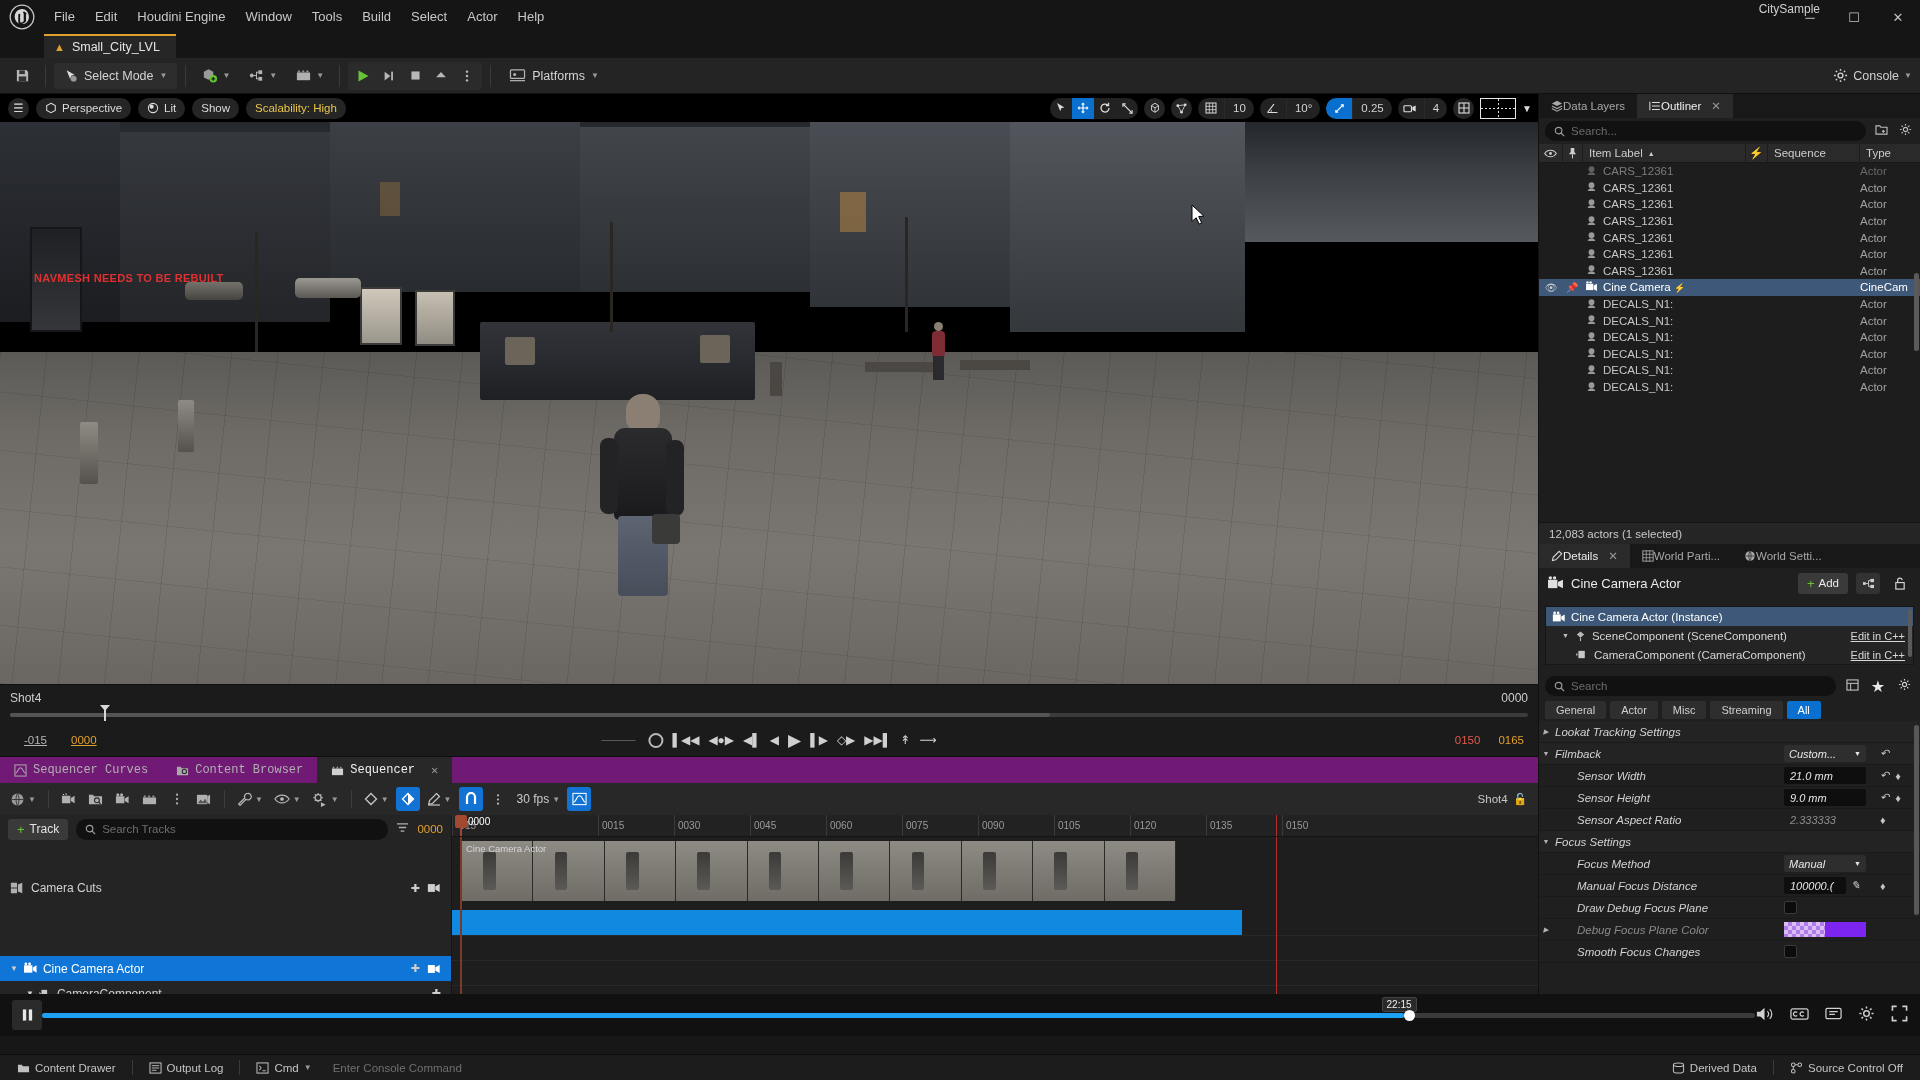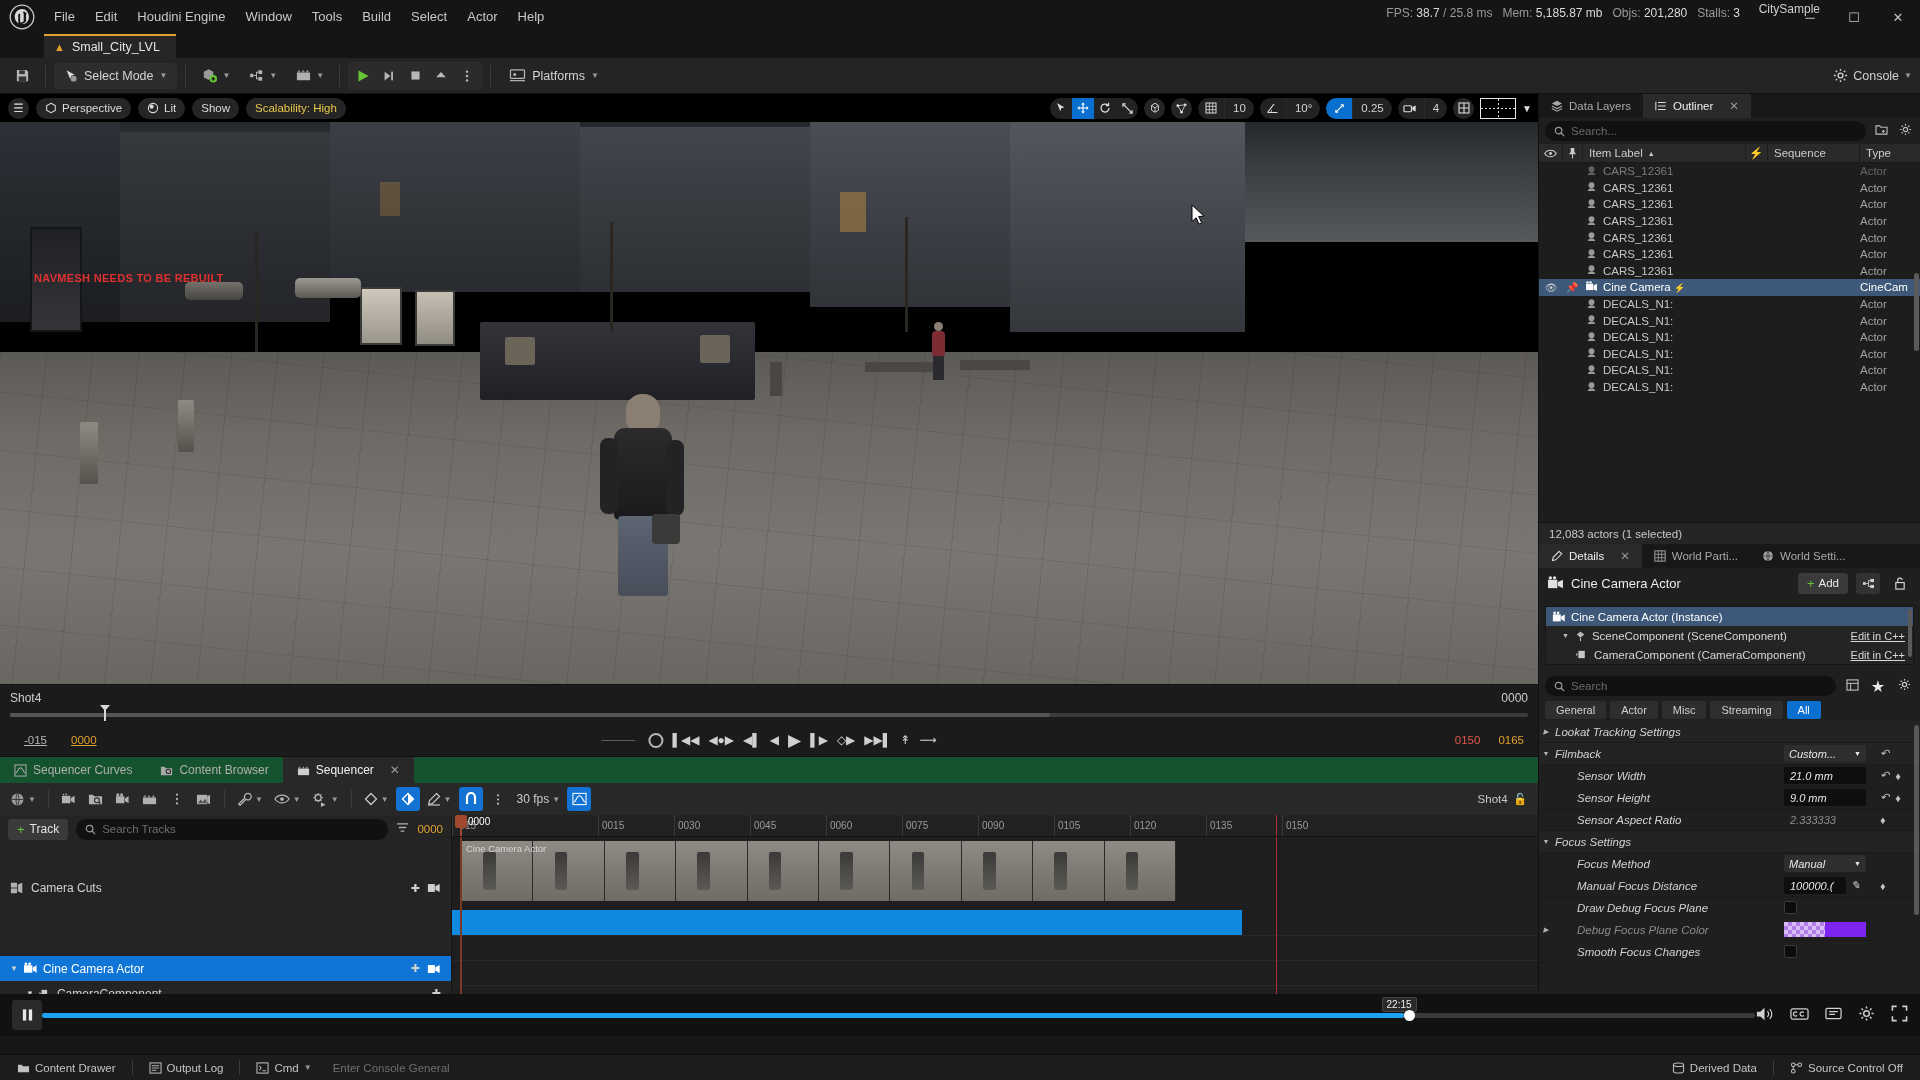--- a/index.html
+++ b/index.html
@@ -93,21 +93,21 @@
   .t-left2 { font-size:11.5px; color:#e0a030; margin-left:24px; text-decoration:underline; }
   .t-center { position:absolute; left:50%; transform:translateX(-50%); display:flex; align-items:center; gap:9px; }
   .t-center .line { width:34px; height:1px; background:#5a5a5a; margin-right:4px; }
   .t-btn { color:#d0d0d0; font-size:12px; display:flex; align-items:center; }
   .rec-dot { width:15px; height:15px; border-radius:50%; border:2px solid #b8b8b8; }
   .t-right { position:absolute; right:14px; display:flex; gap:18px; font-size:11.5px; color:#e05a4a; }
   .t-right .b2 { color:#e0a030; }
 
   
   .seq { flex:1; display:flex; flex-direction:column; background:#202020; min-height:0; border-top:1px solid #101010; }
-  .seq-tabs { height:26px; background:#14532d; display:flex; align-items:flex-end; flex:0 0 26px; }
+  .seq-tabs { height:26px; background:#701a75; display:flex; align-items:flex-end; flex:0 0 26px;font-family:Liberation Mono, monospace; }
   .seq-tab { height:26px; display:flex; align-items:center; gap:6px; padding:0 14px; font-size:12px; color:#b0b0b0; }
   .seq-tab.active { background:#282828; color:#f0f0f0; }
   .seq-tab .x { margin-left:10px; font-size:12px; color:#999; }
   .seq-toolbar { height:32px; background:#282828; display:flex; align-items:center; padding:0 6px; gap:3px; flex:0 0 32px; position:relative; }
   .sq { height:24px; min-width:24px; display:flex; align-items:center; justify-content:center; gap:3px; padding:0 4px;
     border-radius:3px; color:#cacaca; font-size:12px; }
   .sq.on { background:#1273d4; color:#fff; }
   .sq-sep { width:1px; height:18px; background:#3c3c3c; margin:0 5px; }
   .shot4 { position:absolute; right:10px; font-size:11.5px; color:#c8c8c8; display:flex; align-items:center; gap:6px; }
 
@@ -141,21 +141,21 @@
   .filmstrip { position:absolute; height:60px; background:#4a4844; overflow:hidden; display:flex; }
   .fs-cell { flex:1; background:linear-gradient(180deg,#8e8a84,#6f6c66); border-right:1px solid #2a2a28; position:relative; }
   .fs-cell:after { content:''; position:absolute; left:30%; top:18%; width:18%; height:64%;
     background:linear-gradient(180deg,#3c3a38,#5c5a56); border-radius:2px; }
   .fs-label { position:absolute; left:4px; top:2px; font-size:9.5px; color:#d8d8d8; z-index:3; }
   .selbar { position:absolute; height:25px; background:#108ae0; }
   .rowline { position:absolute; left:0; right:0; height:1px; background:#282828; }
 
   
   .rp-tabs { height:24px; background:#181818; display:flex; align-items:flex-end; flex:0 0 24px; }
-  .rp-tab { height:24px; display:flex; align-items:center; gap:6px; padding:0 12px; font-size:11.5px; color:#a8a8a8; }
+  .rp-tab { height:24px; display:flex; align-items:center; padding:0 12px; font-size:11.5px; color:#a8a8a8; }
   .rp-tab.active { background:#2a2a2a; color:#eee; }
   .rp-tab .x { margin-left:10px; color:#999; }
   .ol-search { height:26px; display:flex; align-items:center; padding:3px 6px; gap:6px; flex:0 0 26px; }
   .ol-search .field { flex:1; height:20px; background:#111; border-radius:10px; display:flex; align-items:center;
     gap:6px; padding:0 9px; font-size:11.5px; color:#6b6b6b; }
   .ol-search .ib { width:18px; text-align:center; color:#bdbdbd; font-size:12px; }
   .ol-cols { height:19px; background:#2a2a2a; display:flex; align-items:center; font-size:11.5px; color:#cdcdcd;
     border-bottom:1px solid #181818; flex:0 0 19px; }
   .ol-cols .c { display:flex; align-items:center; height:19px; border-right:1px solid #1d1d1d; }
   .ol-list { flex:1; overflow:hidden; position:relative; background:#1d1d1d; }
@@ -246,31 +246,20 @@
       <div class="menu-item">File</div>
       <div class="menu-item">Edit</div>
       <div class="menu-item">Houdini Engine</div>
       <div class="menu-item">Window</div>
       <div class="menu-item">Tools</div>
       <div class="menu-item">Build</div>
       <div class="menu-item">Select</div>
       <div class="menu-item">Actor</div>
       <div class="menu-item">Help</div>
     </div>
-    <div class="stats">
-      <span>FPS:</span>
-      <b>38.7</b>
-      <span>/ 25.8 ms</span>&nbsp;&nbsp;
-      <span>Mem:</span>
-      <b>5,185.87 mb</b>&nbsp;&nbsp;
-      <span>Objs:</span>
-      <b>201,280</b>&nbsp;&nbsp;
-      <span>Stalls:</span>
-      <b>3</b>
-    </div>
     <div class="proj-name">CitySample</div>
     <div class="win-btns">
       <div class="win-btn">─</div>
       <div class="win-btn">☐</div>
       <div class="win-btn close">✕</div>
     </div>
   </div>
 
   <div class="tabstrip">
     <div class="lvltab">
@@ -1412,21 +1401,21 @@
     <div class="sb-sep"></div>
     <div class="sb">
       <svg width="13" height="12" viewBox="0 0 14 13">
           <rect x="1" y="1" width="12" height="11" fill="none" stroke="#c0c0c0" stroke-width="1.1"></rect>
           <path d="M3.5 4l2 2.5-2 2.5M7 9.5h3.5" stroke="#c0c0c0" stroke-width="1.1"></path>
         </svg>
       <span>Cmd</span>
       <span class="caret">▼</span>
     </div>
     <div class="cmdline">
-      <span>Enter Console General</span>
+      <span>Enter Console Command</span>
     </div>
     <div class="sb-right">
       <div class="sb">
         <svg width="13" height="12" viewBox="0 0 14 13">
             <ellipse cx="7" cy="3" rx="5.5" ry="2" fill="none" stroke="#c0c0c0" stroke-width="1.1"></ellipse>
             <path d="M1.5 3v7c0 1.1 2.5 2 5.5 2s5.5-.9 5.5-2V3" fill="none" stroke="#c0c0c0" stroke-width="1.1"></path>
           </svg>
         <span>Derived Data</span>
       </div>
       <div class="sb-sep"></div>

